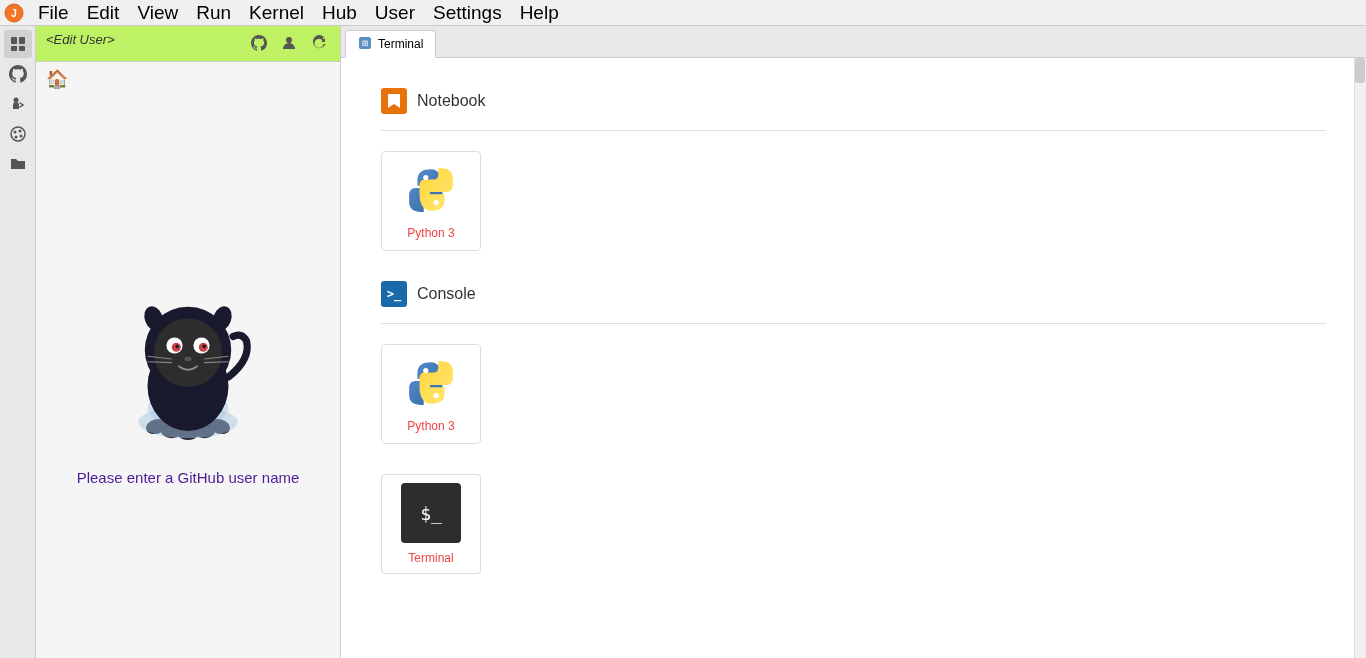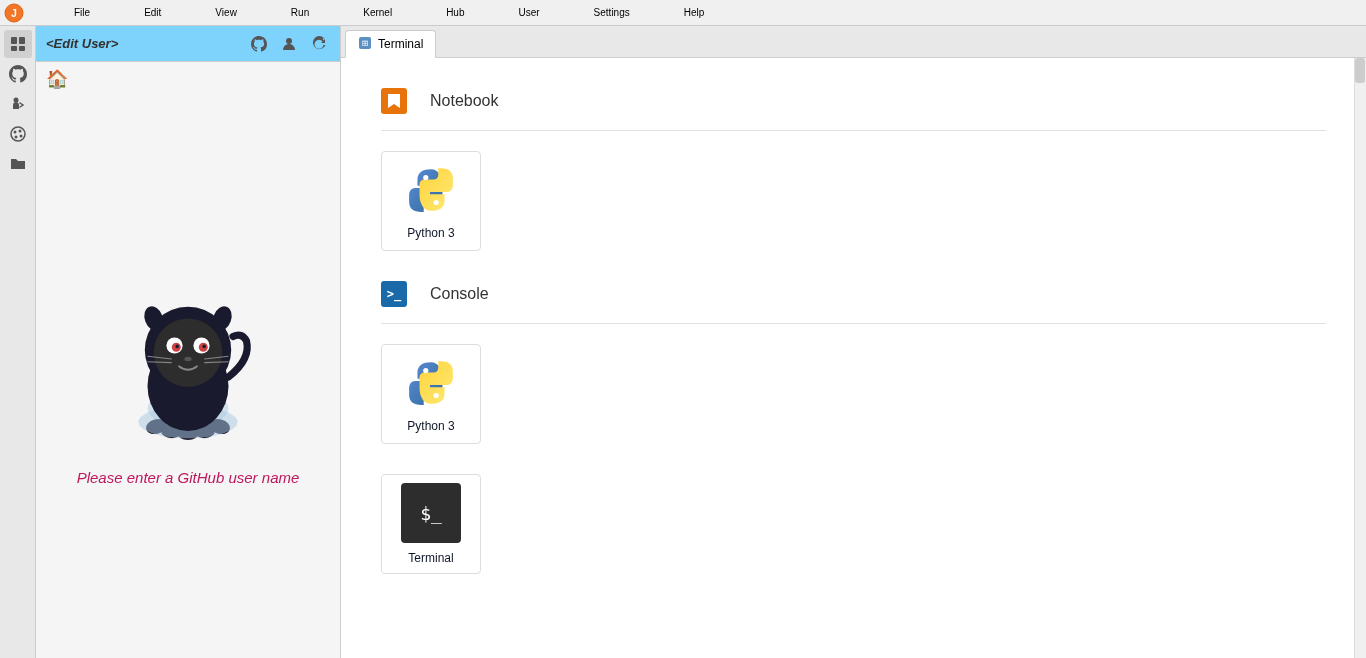--- a/index.html
+++ b/index.html
@@ -1,62 +1,62 @@
 <!DOCTYPE html>
 <html><head>
   <meta charset="utf-8">
   <style>
     * { box-sizing: border-box; margin: 0; padding: 0; }
     body { font-family: -apple-system, BlinkMacSystemFont, 'Segoe UI', sans-serif; font-size: 13px; background: #f0f0f0; overflow: hidden; width: 1366px; height: 658px; display: flex; flex-direction: column; }
 
     
     .menubar { display: flex; align-items: center; background: #f0f0f0; border-bottom: 1px solid #ccc; padding: 2px 4px; height: 26px; gap: 2px; }
     .menubar-logo { width: 20px; height: 20px; margin-right: 4px; }
-    .menu-item { padding: 2px 8px; cursor: pointer; font-size: 10px; border-radius: 3px; margin-left: 36px; }
+    .menu-item { padding: 2px 8px; cursor: pointer; font-size: 19px; border-radius: 3px; }
 
     
     .main-container { display: flex; flex: 1; overflow: hidden; }
 
     
     .icon-bar { width: 36px; background: #e8e8e8; border-right: 1px solid #ccc; display: flex; flex-direction: column; align-items: center; padding-top: 4px; gap: 2px; }
     .icon-bar-btn { width: 28px; height: 28px; display: flex; align-items: center; justify-content: center; cursor: pointer; border-radius: 3px; font-size: 16px; color: #555; }
     .icon-bar-btn.active { background: #d0d0d0; }
 
     
     .sidebar { width: 305px; background: #f5f5f5; border-right: 1px solid #ccc; display: flex; flex-direction: column; overflow: hidden; }
-    .sidebar-header { display: flex; align-items: center; padding: 6px 10px; border-bottom: 1px solid #ccc; background: #7dd3fc; gap: 8px; height: 36px; font-weight: bold; }
+    .sidebar-header { display: flex; align-items: flex-start; padding: 6px 10px; border-bottom: 1px solid #ccc; background: #bef264; gap: 8px; height: 36px; }
     .sidebar-title { font-size: 13px; color: #333; flex: 1; font-style: italic; }
     .sidebar-icon-btn { cursor: pointer; color: #555; font-size: 16px; width: 22px; height: 22px; display: flex; align-items: center; justify-content: center; border-radius: 3px; }
     .sidebar-home { padding: 6px 10px; }
     .sidebar-home-btn { cursor: pointer; font-size: 18px; color: #555; }
     .sidebar-content { flex: 1; display: flex; flex-direction: column; align-items: center; justify-content: center; padding: 20px; }
     .github-mascot { width: 180px; height: 180px; margin-bottom: 20px; }
-    .sidebar-prompt { color: #be185d; font-size: 15px; text-align: center; font-style: italic; }
+    .sidebar-prompt { color: #4c1d95; font-size: 15px; text-align: center; }
 
     
     .content-area { flex: 1; display: flex; flex-direction: column; background: #fff; overflow: hidden; }
 
     
     .tab-bar { display: flex; background: #e8e8e8; border-bottom: 1px solid #ccc; height: 32px; align-items: flex-end; }
     .tab { display: flex; align-items: center; padding: 4px 12px; border: 1px solid #ccc; border-bottom: none; background: #fff; cursor: pointer; font-size: 12px; margin-left: 4px; border-radius: 4px 4px 0 0; height: 28px; gap: 6px; }
     .tab.active { background: #fff; border-bottom: 1px solid #fff; margin-bottom: -1px; }
     .tab-icon { font-size: 11px; color: #666; }
 
     
     .launcher { flex: 1; overflow-y: auto; padding: 30px 40px; background: #fff; }
-    .section-header { display: flex; align-items: center; gap: 23px; margin-bottom: 16px; }
+    .section-header { display: flex; align-items: center; gap: 10px; margin-bottom: 16px; }
     .section-icon { width: 26px; height: 26px; display: flex; align-items: center; justify-content: center; border-radius: 3px; font-size: 13px; }
     .section-icon.notebook { background: #e8730a; color: #fff; }
     .section-icon.console { background: #1a6aaa; color: #fff; }
     .section-title { font-size: 16px; color: #333; font-weight: normal; }
     .section-divider { border: none; border-top: 1px solid #e0e0e0; margin-bottom: 20px; }
     .cards-row { display: flex; gap: 16px; margin-bottom: 30px; flex-wrap: wrap; }
     .card { width: 100px; height: 100px; border: 1px solid #ddd; border-radius: 4px; background: #fff; display: flex; flex-direction: column; align-items: center; justify-content: center; cursor: pointer; padding: 10px; gap: 8px; }
     .card-icon { width: 60px; height: 60px; display: flex; align-items: center; justify-content: center; }
-    .card-label { font-size: 12px; color: #0f172a; text-align: center; }
+    .card-label { font-size: 12px; color: #ef4444; text-align: center; }
 
     
     .python-icon { width: 50px; height: 50px; }
 
     
     .terminal-icon-box { width: 60px; height: 60px; background: #2d2d2d; border-radius: 4px; display: flex; align-items: center; justify-content: center; color: #fff; font-size: 18px; font-family: monospace; }
 
     
     .textfile-icon-box { width: 60px; height: 60px; background: #4a7fa5; border-radius: 4px; display: flex; align-items: center; justify-content: center; color: #fff; font-size: 22px; }
 

